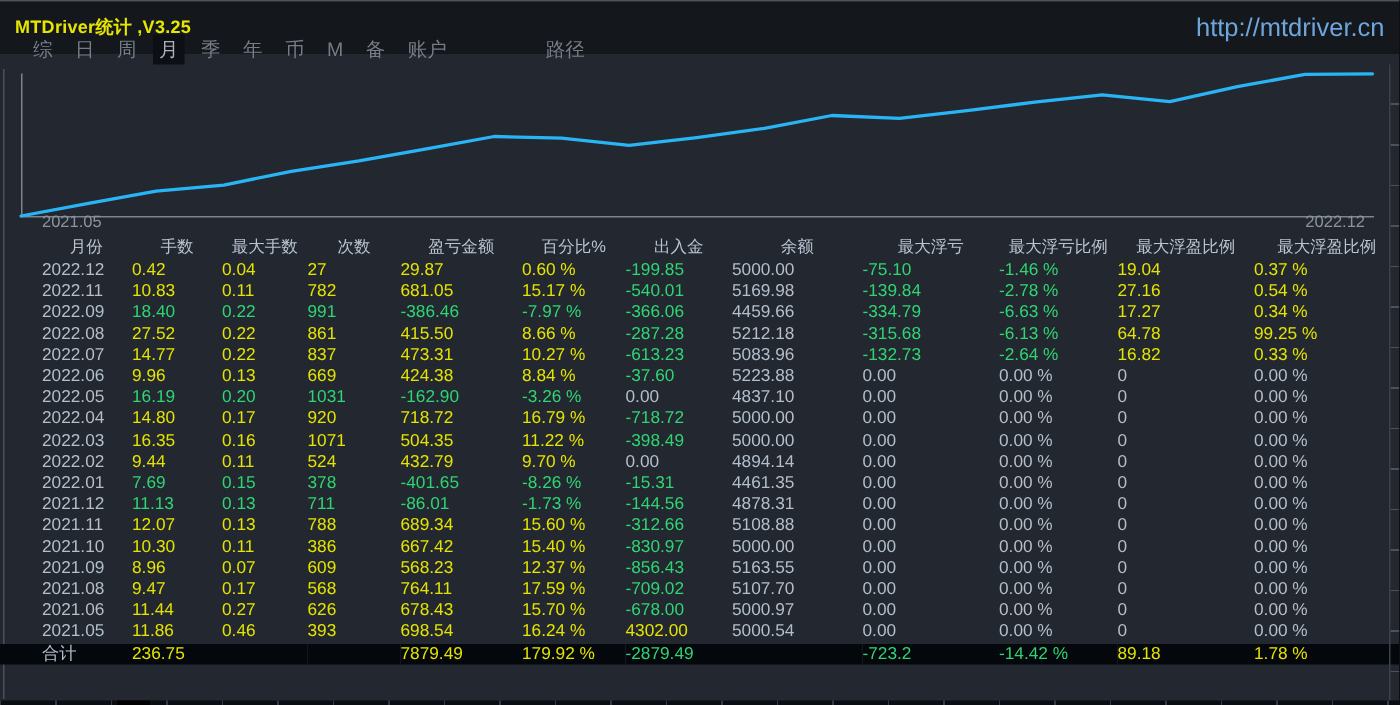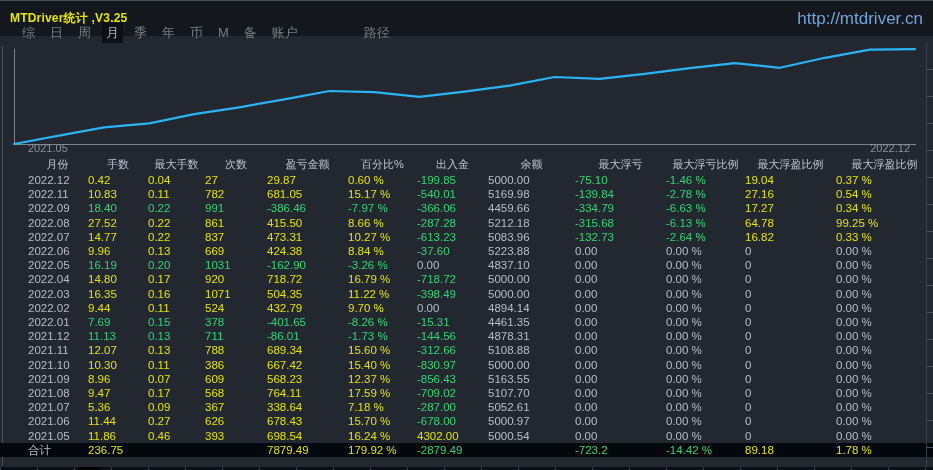--- a/index.html
+++ b/index.html
@@ -328,34 +328,20 @@
             <td class="t-pos">764.11</td>
             <td class="t-pos">17.59 %</td>
             <td class="t-neg">-709.02</td>
             <td class="t-dim">5107.70</td>
             <td class="t-dim">0.00</td>
             <td class="t-dim">0.00 %</td>
             <td class="t-dim">0</td>
             <td class="t-dim">0.00 %</td>
           </tr>
           <tr>
-            <td class="t-dim">2021.07</td>
-            <td class="t-pos">5.36</td>
-            <td class="t-pos">0.09</td>
-            <td class="t-pos">367</td>
-            <td class="t-pos">338.64</td>
-            <td class="t-pos">7.18 %</td>
-            <td class="t-neg">-287.00</td>
-            <td class="t-dim">5052.61</td>
-            <td class="t-dim">0.00</td>
-            <td class="t-dim">0.00 %</td>
-            <td class="t-dim">0</td>
-            <td class="t-dim">0.00 %</td>
-          </tr>
-          <tr>
             <td class="t-dim">2021.06</td>
             <td class="t-pos">11.44</td>
             <td class="t-pos">0.27</td>
             <td class="t-pos">626</td>
             <td class="t-pos">678.43</td>
             <td class="t-pos">15.70 %</td>
             <td class="t-neg">-678.00</td>
             <td class="t-dim">5000.97</td>
             <td class="t-dim">0.00</td>
             <td class="t-dim">0.00 %</td>

